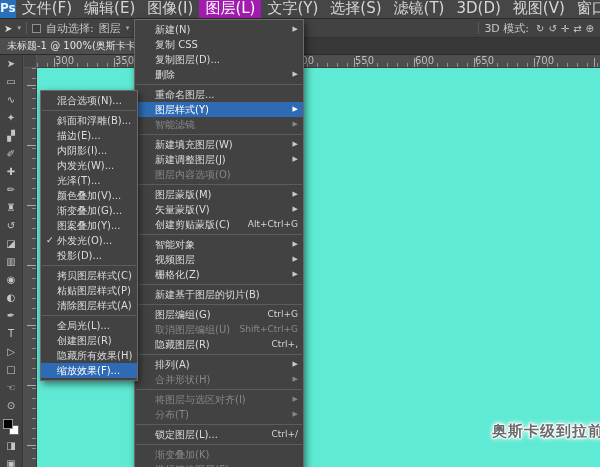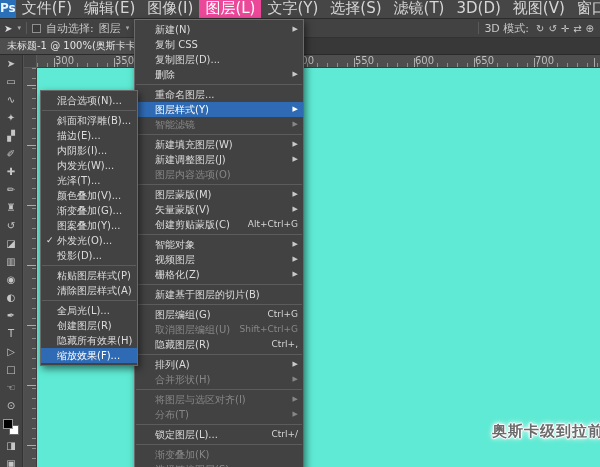--- a/index.html
+++ b/index.html
@@ -15,21 +15,21 @@
     position: absolute; left:0; top:0; width:600px; height:19px;
     background:#464646; border-bottom:1px solid #2c2c2c;
     display:flex; align-items:flex-end; z-index:5;
   }
   .ps-logo {
     width:26px; text-align:center; line-height:19px;
     background:#2a70b8; color:#eaf4fd; font-weight:bold; font-size:12px;
   }
   .mb-items { display:flex; }
   .mb-item { padding:0 6px; line-height:19px; font-size:15px; color:#d6d6d6; white-space:nowrap; }
-  .mb-item.active { background:#ec4899; color:#fff; }
+  .mb-item.active { background:#a21caf; color:#fff; }
 
   
   .optionsbar {
     position:absolute; left:0; top:19px; width:600px; height:19px;
     background:#424242; border-bottom:1px solid #323232;
     display:flex; align-items:center; font-size:11px; color:#c8c8c8;
     padding:0 4px; gap:5px; z-index:4;
   }
   .opt-toolicon { font-size:10px; color:#ddd; }
   .opt-caret { font-size:7px; color:#aaa; }
@@ -345,20 +345,23 @@
     </div>
     <div class="menu-item">
       <span class="check">✓</span>
       <span class="label">外发光(O)...</span>
     </div>
     <div class="menu-item">
       <span class="label">投影(D)...</span>
     </div>
     <div class="menu-sep"></div>
     <div class="menu-item">
+      <span class="label">拷贝图层样式(C)</span>
+    </div>
+    <div class="menu-item">
       <span class="label">粘贴图层样式(P)</span>
     </div>
     <div class="menu-item">
       <span class="label">清除图层样式(A)</span>
     </div>
     <div class="menu-sep"></div>
     <div class="menu-item">
       <span class="label">全局光(L)...</span>
     </div>
     <div class="menu-item">

